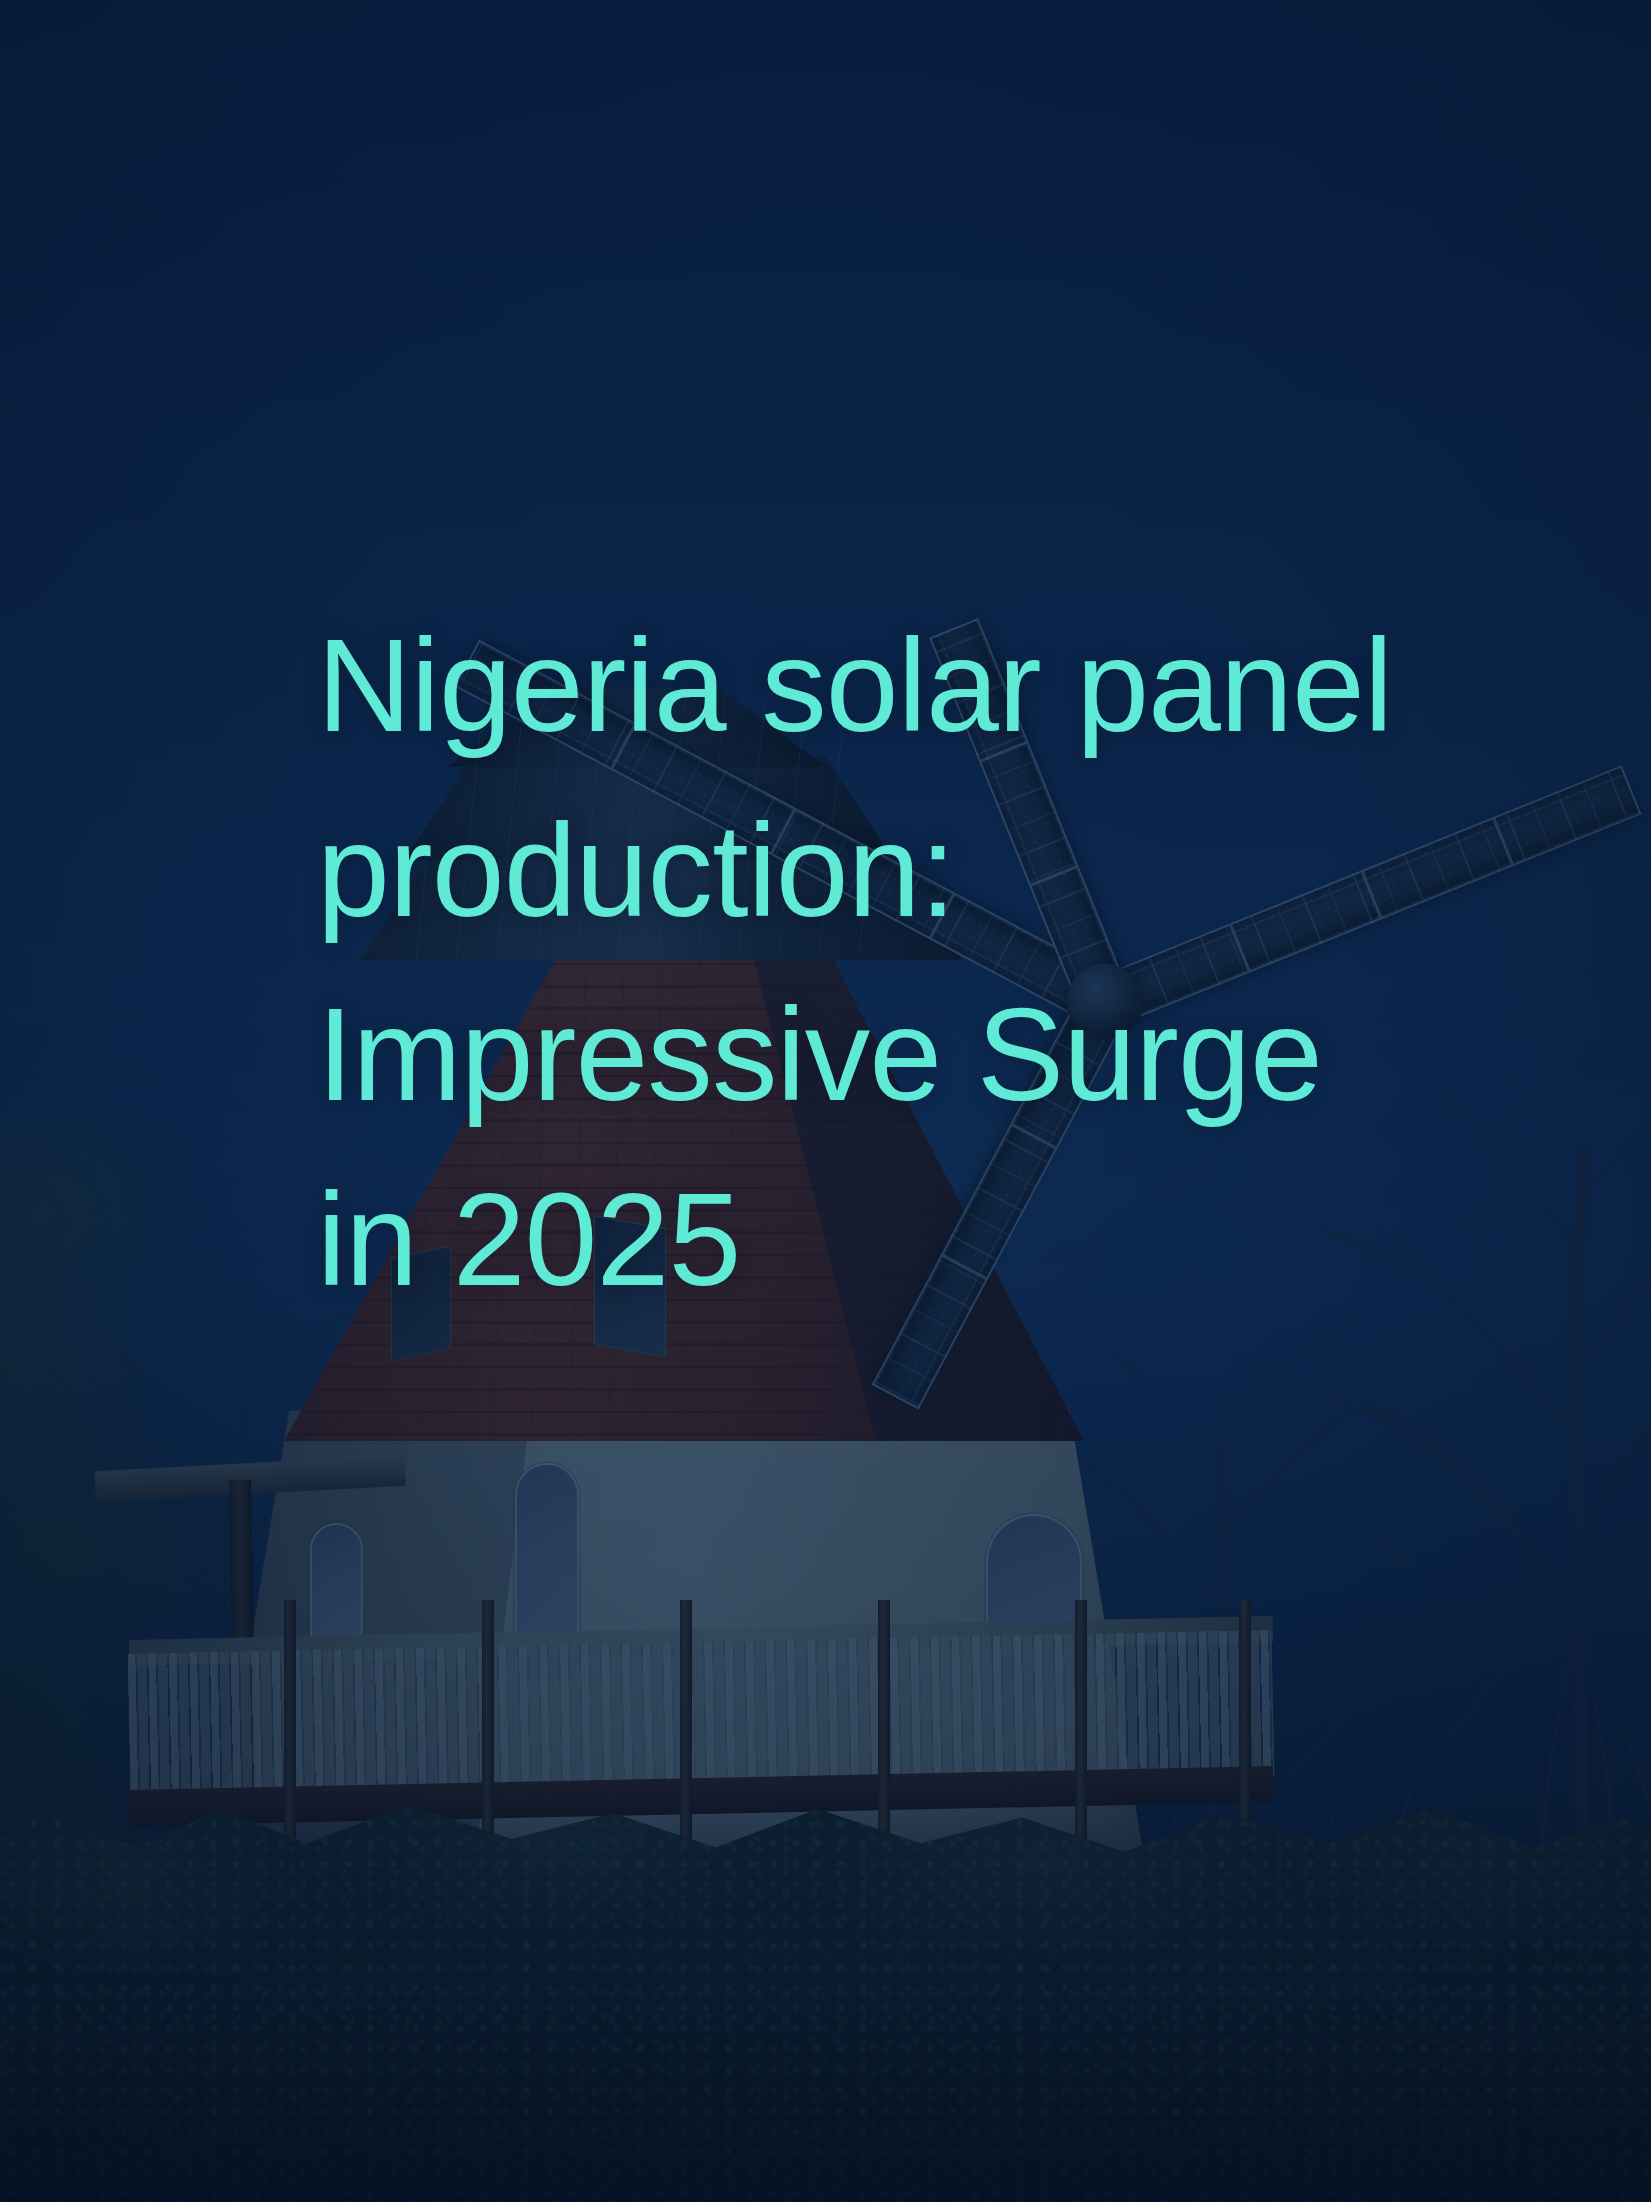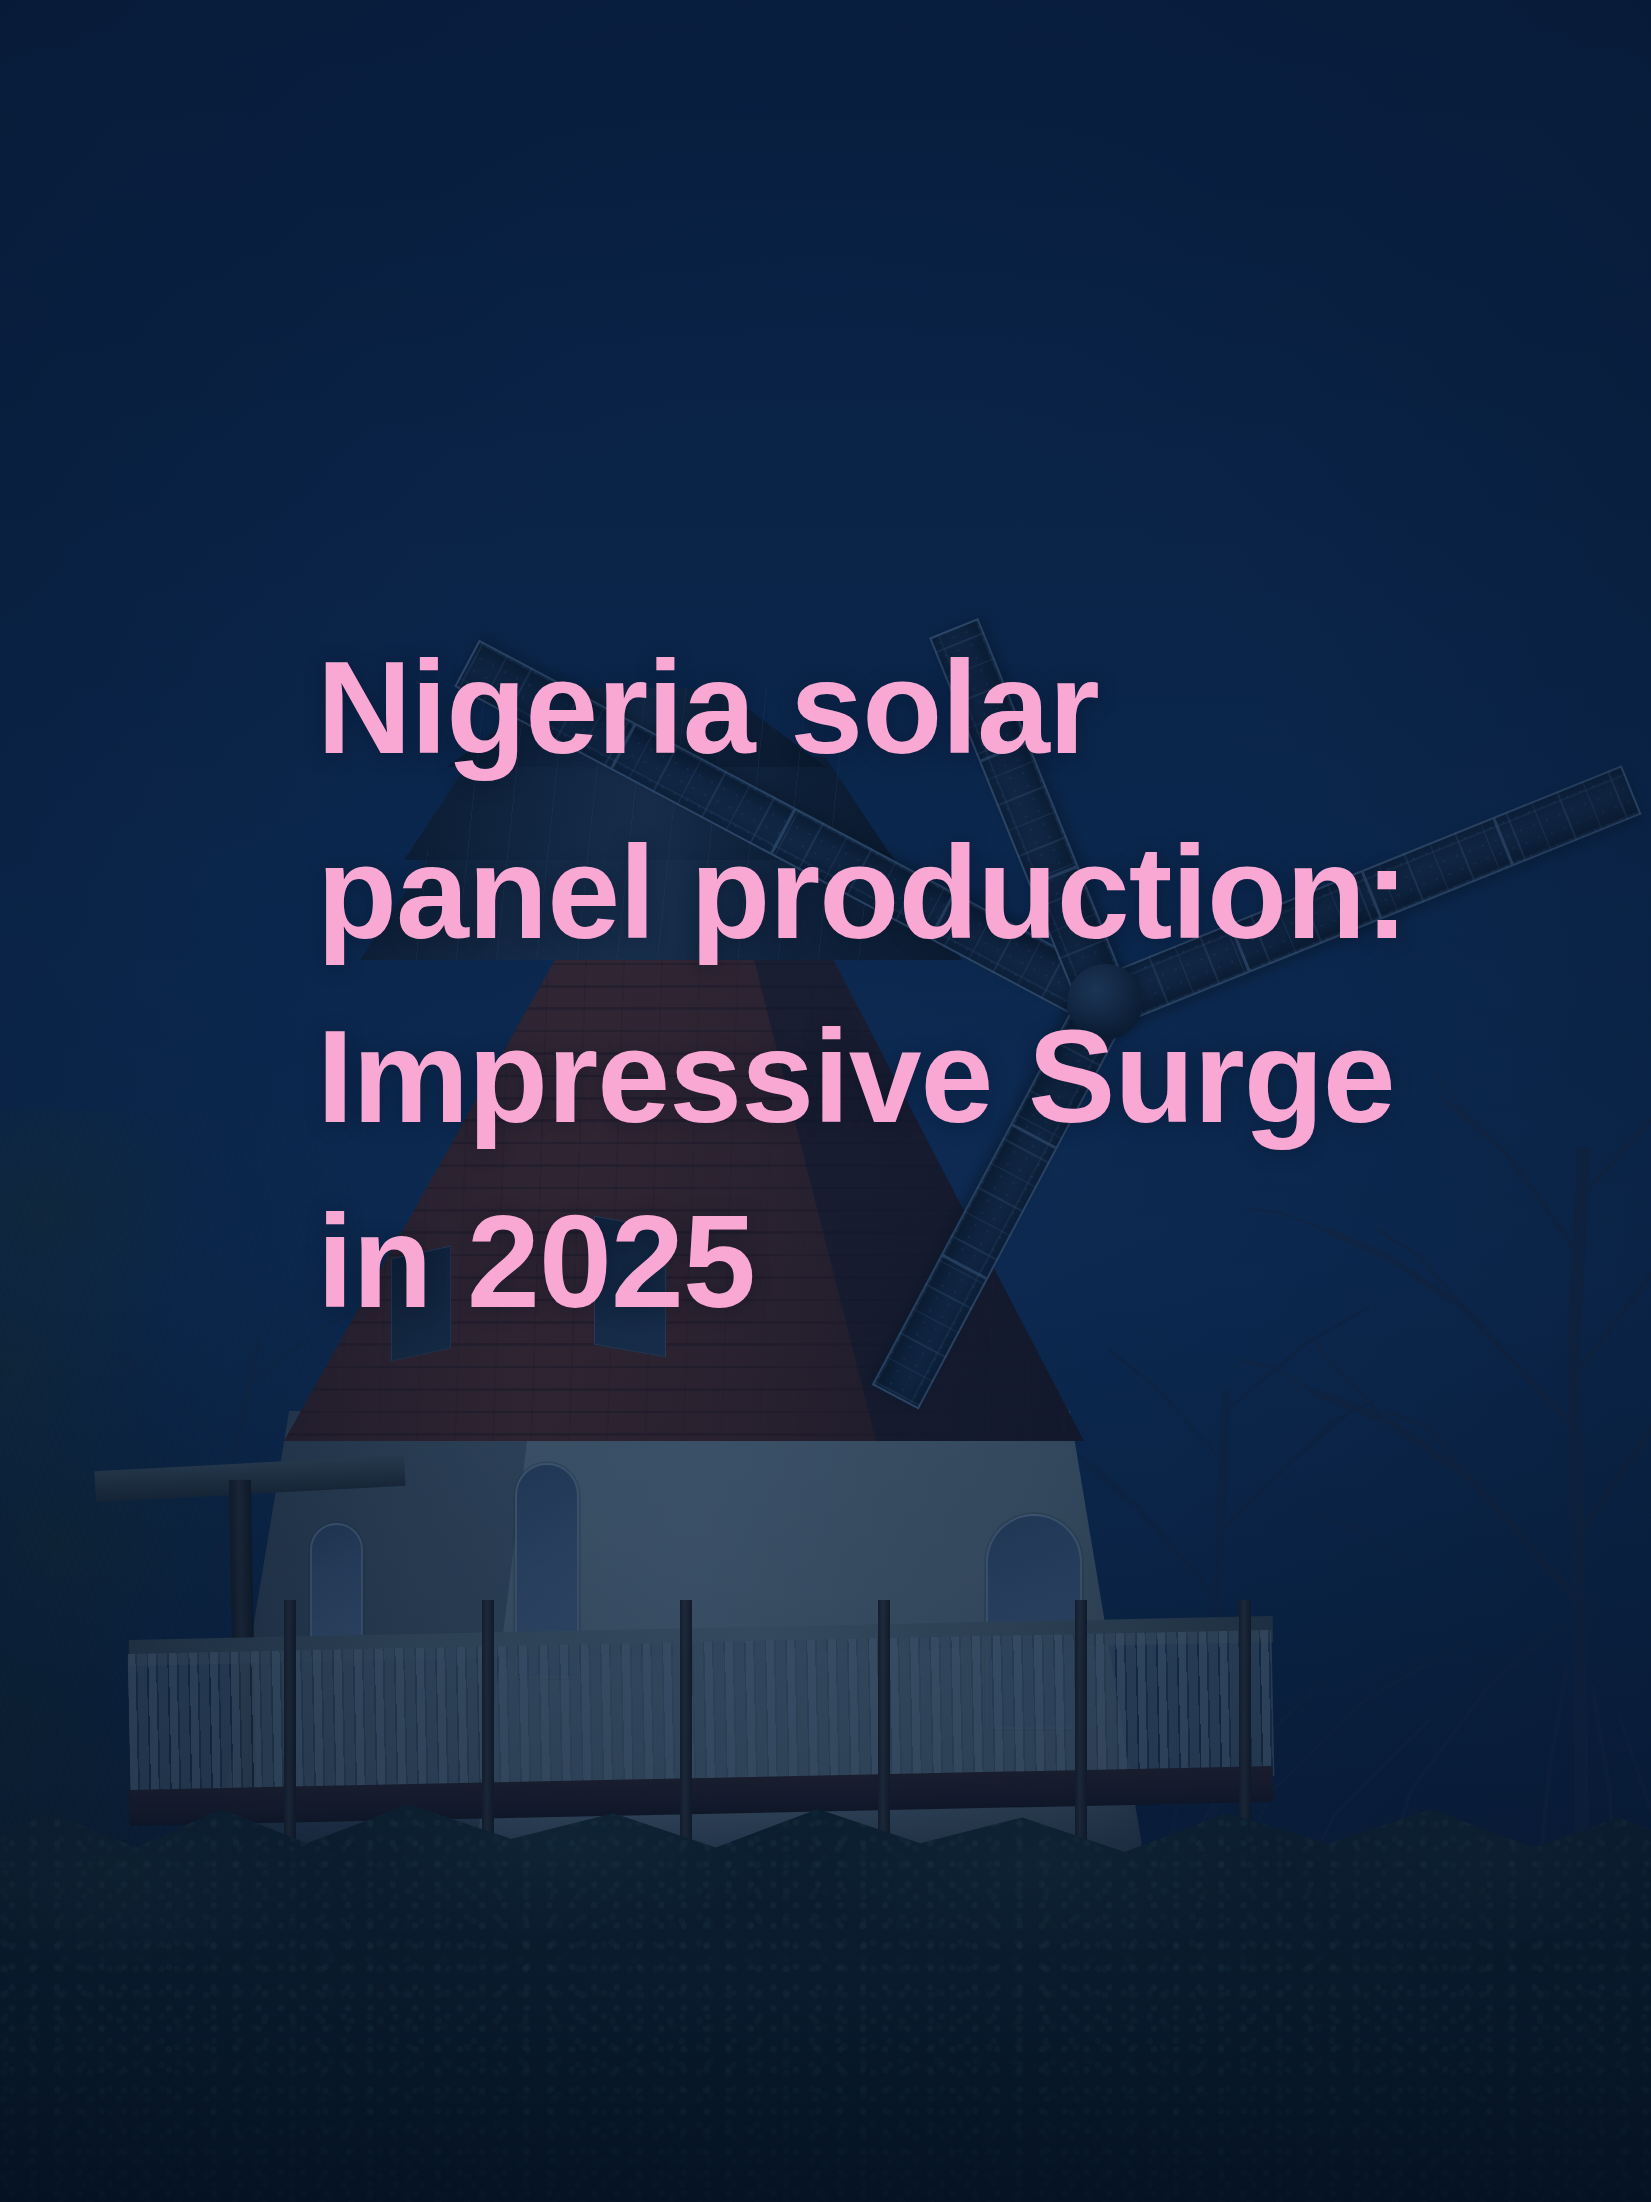--- a/index.html
+++ b/index.html
@@ -285,25 +285,25 @@
     background:linear-gradient(180deg, rgba(12,42,82,.52) 0%, rgba(14,48,90,.38) 40%, rgba(9,32,62,.48) 100%);
   }
   .vignette{
     position:absolute; inset:0;
     background:radial-gradient(ellipse 78% 68% at 50% 46%, rgba(0,0,0,0) 38%, rgba(4,14,32,.34) 100%);
   }
 
   
   .headline{
     position:absolute;
-    left:317px; top:616px;
+    left:317px; top:594px;
     width:1118px;
-    color:#f9a8d4;
+    color:#5eead4;
     font-size:131px;
-    font-weight:700;
+    font-weight:400;
     line-height:1.41;
     letter-spacing:-0.9px;
     white-space:pre-line;
     text-shadow:0 1.7px 19px rgba(3,14,32,.34);
   }
 </style>
 </head>
 <body>
 
 <div id="hero">

